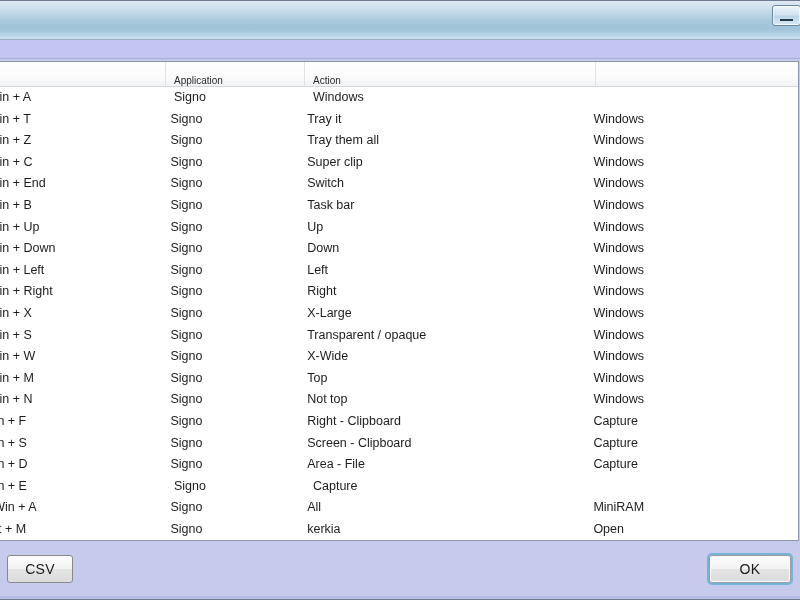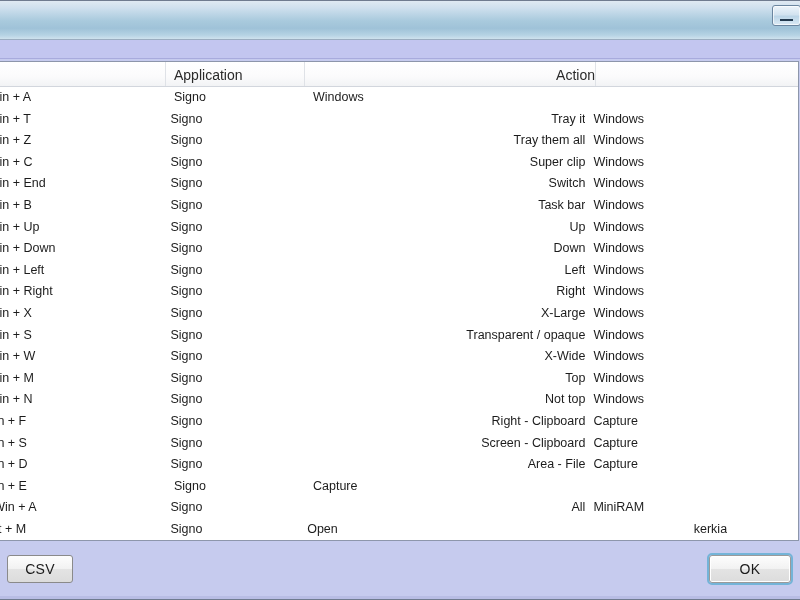--- a/index.html
+++ b/index.html
@@ -110,23 +110,23 @@
     display: flex;
     height: 25px;
     background: linear-gradient(to bottom, #ffffff 0%, #fbfbfc 60%, #f2f3f5 100%);
     border-bottom: 1px solid #d2d6dd;
     box-sizing: border-box;
   }
 
   .lv-header .hcell {
     position: relative;
     box-sizing: border-box;
-    font-size: 14px;
+    font-size: 10px;
     color: #2a2a2a;
-    padding: 5px 0 0 8px;
+    padding: 13px 0 0 8px;
     white-space: nowrap;
     overflow: hidden;
     border-right: 1px solid #dfe2e7;
   }
 
   .lv-header .hcell:last-child { border-right: none; }
 
   .lv-body {
     position: relative;
     overflow: hidden;
@@ -144,21 +144,21 @@
     font-size: 12.5px;
     color: #1c1c1c;
     padding: 3px 0 0 8px;
     white-space: nowrap;
     overflow: hidden;
   }
 
   
   .col-keys  { width: 220px; }
   .col-app   { width: 139px; }
-  .col-act   { width: 291px; text-align: right; }
+  .col-act   { width: 291px; }
   .col-type  { width: 144px; }
   .col-extra { width: 72px;  }
 
   
   .footer {
     flex: 0 0 56px;
     height: 56px;
     position: relative;
     background: #c6cbee;
     box-sizing: border-box;
@@ -365,22 +365,22 @@
             <div class="lv-row">
               <div class="cell col-keys">Shift + Win + A</div>
               <div class="cell col-app">Signo</div>
               <div class="cell col-act">All</div>
               <div class="cell col-type">MiniRAM</div>
               <div class="cell col-extra"></div>
             </div>
             <div class="lv-row">
               <div class="cell col-keys">Ctrl + Alt + M</div>
               <div class="cell col-app">Signo</div>
+              <div class="cell col-act">kerkia</div>
               <div class="cell col-type">Open</div>
-              <div class="cell col-act">kerkia</div>
               <div class="cell col-extra"></div>
             </div>
           </div>
       </div>
 
     </div>
 
     <div class="footer">
       <div class="btn btn-csv">CSV</div>
       <div class="btn btn-ok">OK</div>

